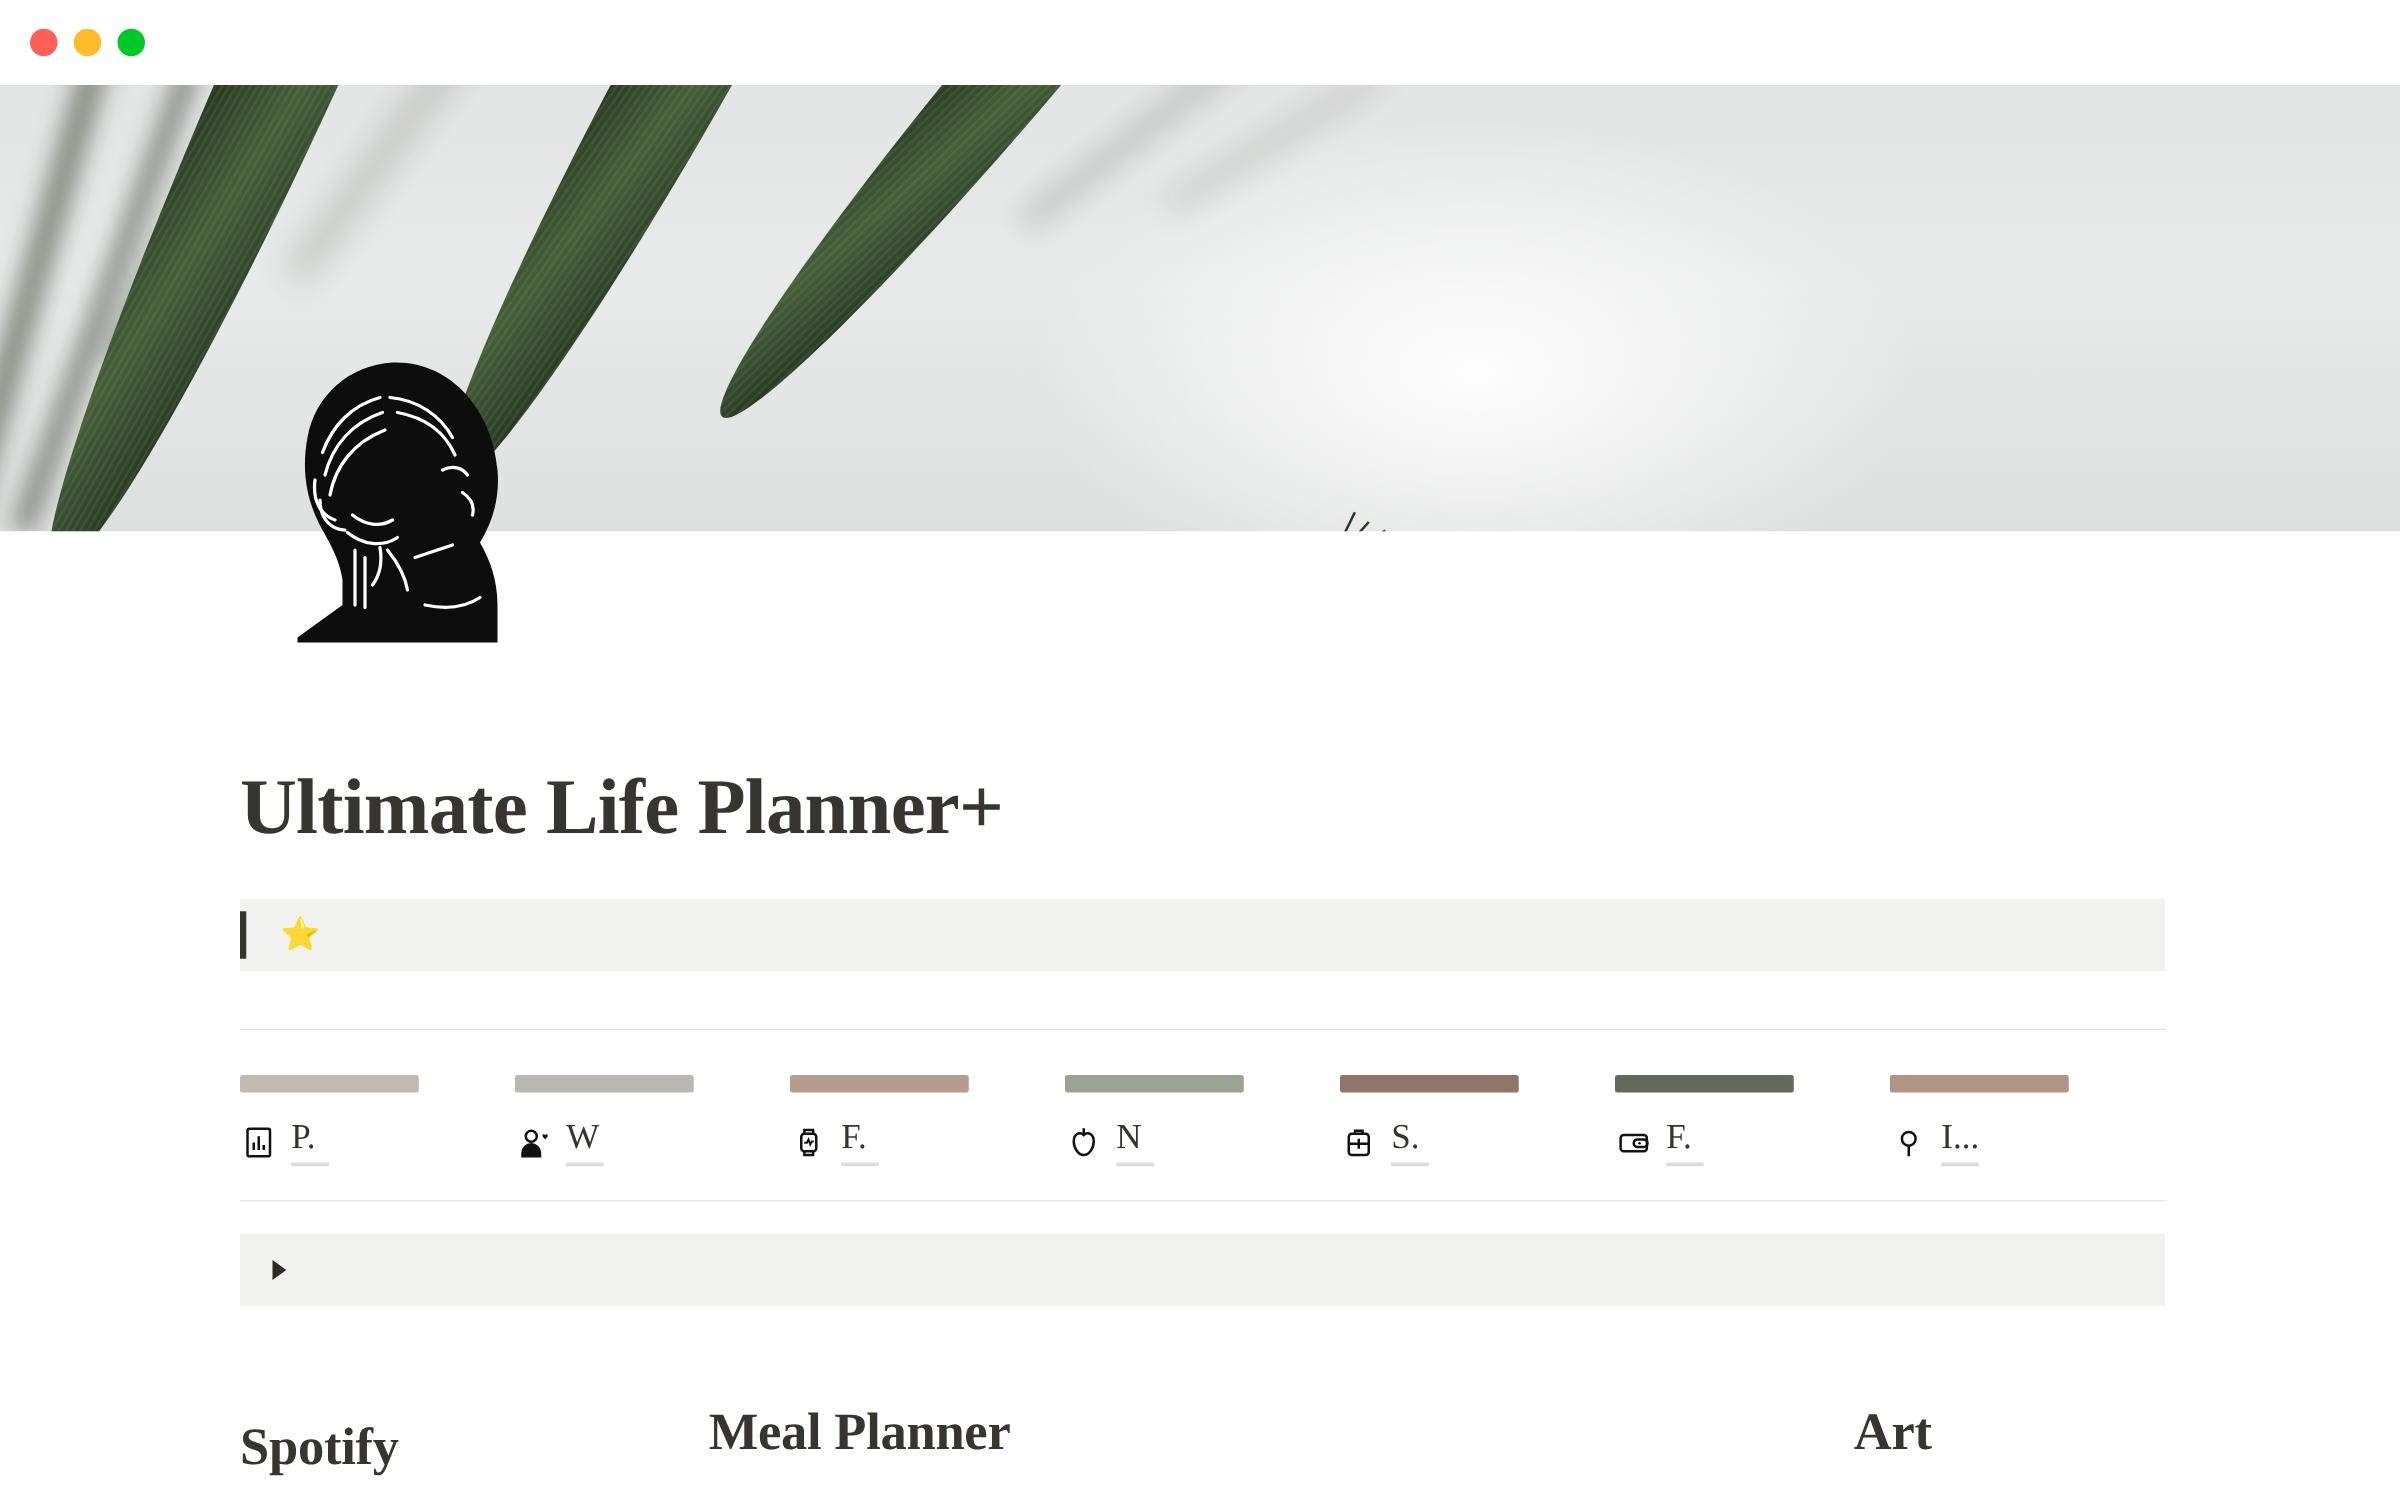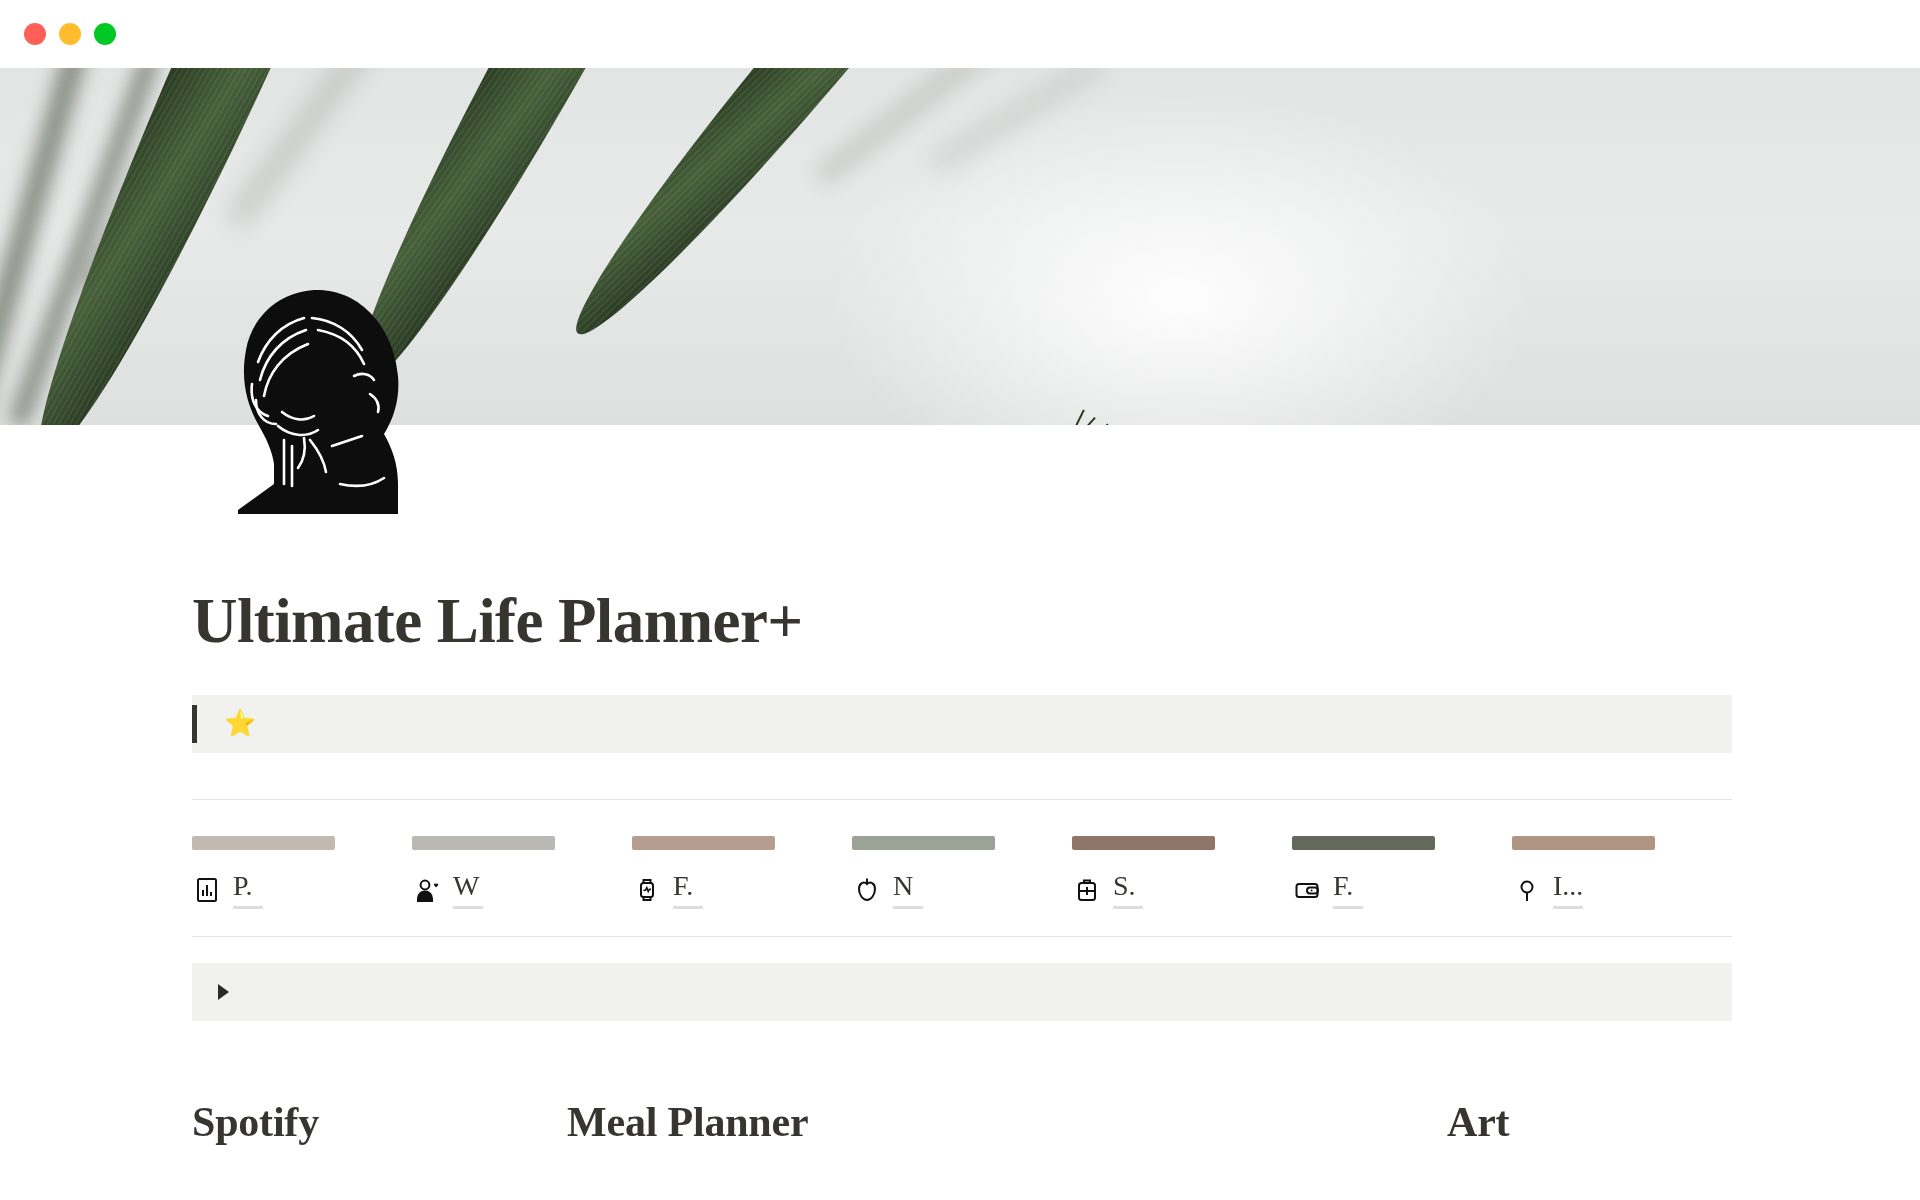--- a/index.html
+++ b/index.html
@@ -111,21 +111,21 @@
     width: 200px;
     height: 228px;
     z-index: 6;
   }
   .page-icon svg { display: block; width: 100%; height: 100%; }
 
   
   .content {
     position: absolute;
     left: 192px;
-    top: 425px;
+    top: 449px;
     width: 1540px;
   }
 
   .page-title {
     font-family: "Liberation Serif", serif;
     font-weight: 700;
     font-size: 63px;
     line-height: 1.05;
     letter-spacing: -0.6px;
     color: #37352f;
@@ -243,23 +243,23 @@
     text-decoration-thickness: 2px;
   }
 
   
   .bottom-row {
     display: flex;
     margin-top: 78px;
     width: 1540px;
   }
   .bcol { flex: none; }
-  .bcol-1 { width: 375px; }
+  .bcol-1 { width: 375px; margin-top: 12px; }
   .bcol-2 { width: 880px; }
-  .bcol-3 { width: 285px; }
+  .bcol-3 { width: 285px; margin-left: 36px; }
   .bottom-heading {
     font-family: "Liberation Serif", serif;
     font-weight: 700;
     font-size: 42px;
     line-height: 1.1;
     color: #37352f;
     letter-spacing: -0.2px;
   }
 </style>
 </head>

